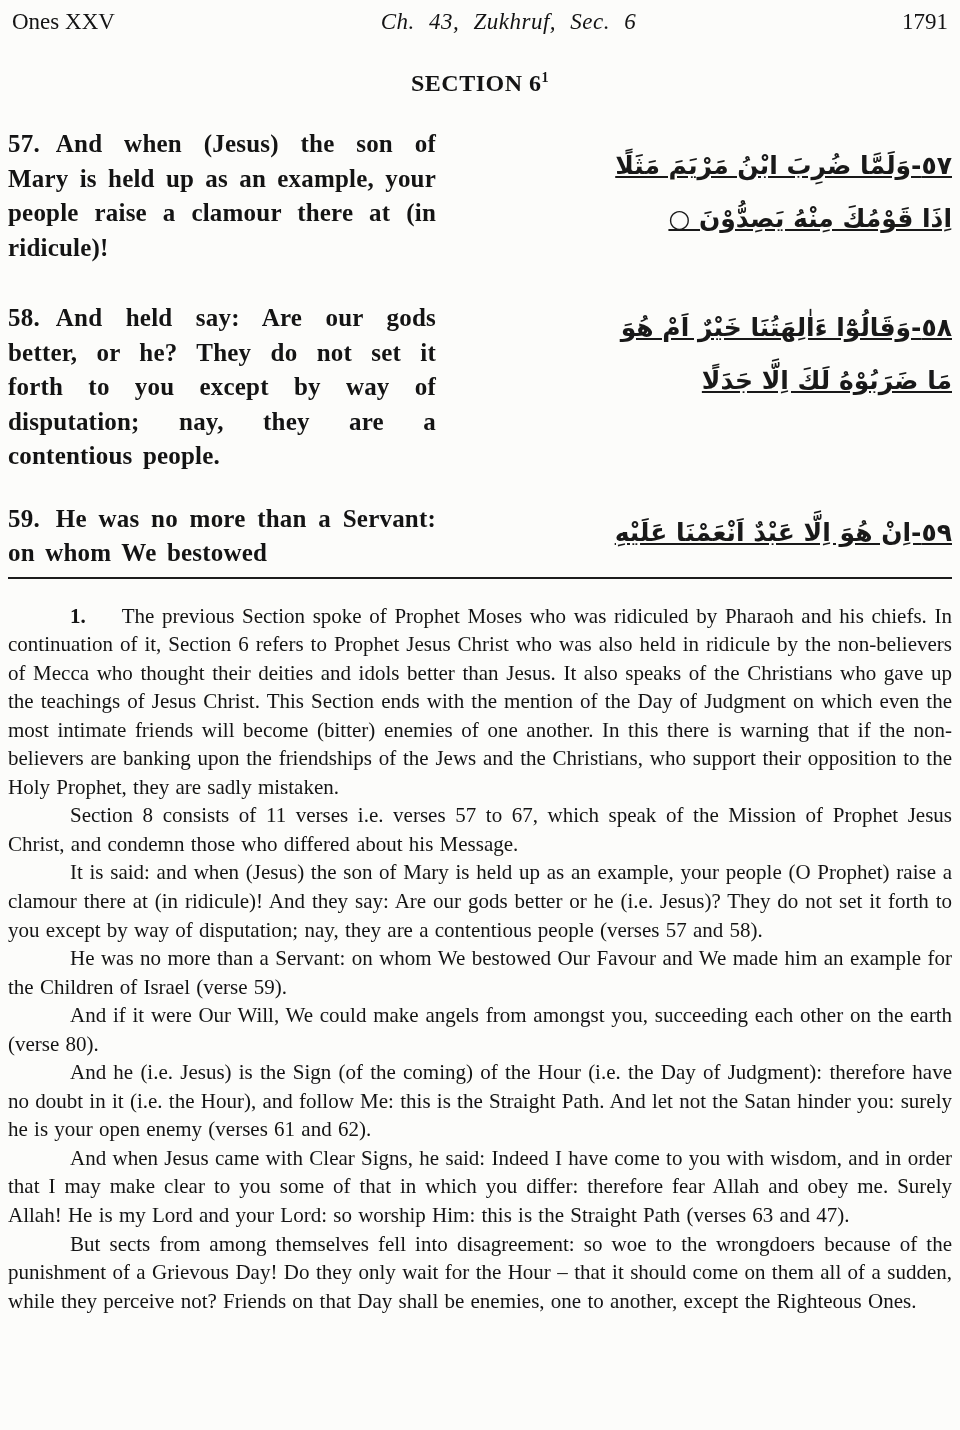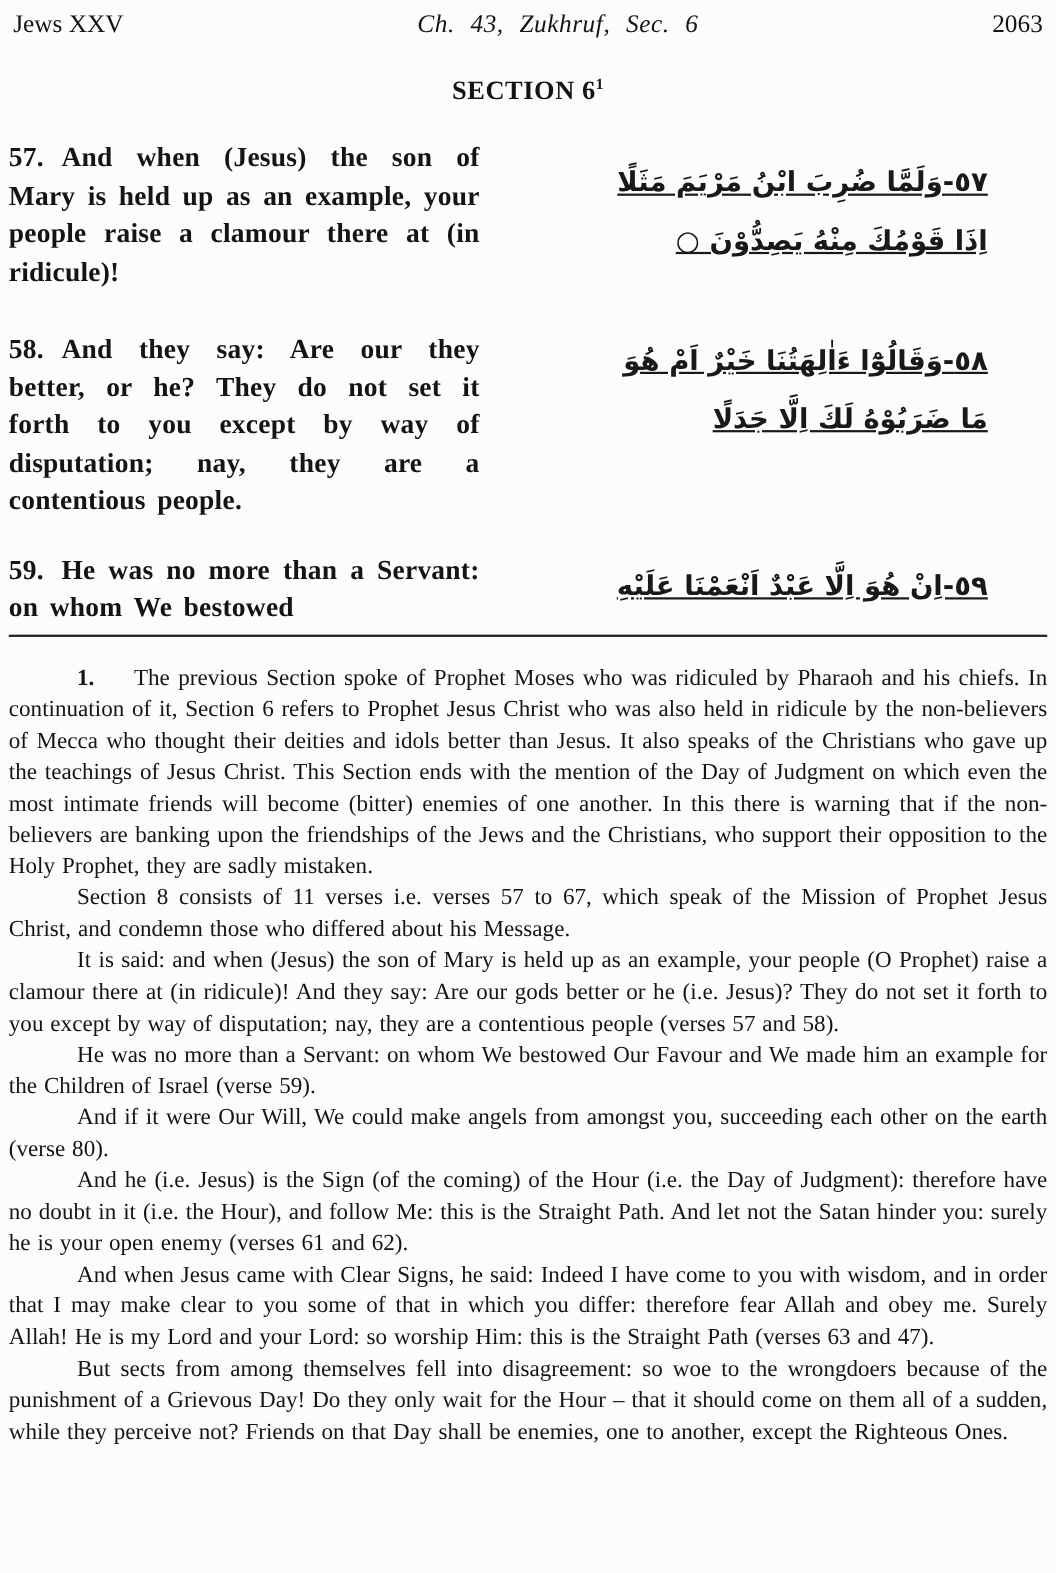--- a/index.html
+++ b/index.html
@@ -21,21 +21,21 @@
   }
   .header .center{font-style:italic;word-spacing:8px;letter-spacing:.5px;}
   
   .section-heading{
     text-align:center;font-weight:700;font-size:24px;
     margin-top:34px;letter-spacing:.5px;
   }
   .section-heading sup{font-size:14px;vertical-align:super;line-height:0;}
   
   .verses{margin-top:30px;}
-  .verse-row{display:flex;}
+  .verse-row{display:flex;justify-content:space-between;}
   .row-57{margin-bottom:36px;}
   .row-58{margin-bottom:28px;}
   .verse-en{
     width:428px;
     font-weight:700;font-size:25px;line-height:34.5px;
     text-align:justify;word-spacing:4px;letter-spacing:.2px;
   }
   .verse-num{padding-right:16px;}
   .verse-ar{
     width:462px;
@@ -61,44 +61,44 @@
   }
   .footnote p{margin:0;text-indent:62px;}
   .fn-marker{font-weight:700;padding-right:36px;}
 </style>
 </head>
 <body>
 
 <div class="page">
 
   <div class="header">
-    <span class="left">Jews XXV</span>
+    <span class="left">Ones XXV</span>
     <span class="center">Ch. 43, Zukhruf, Sec. 6</span>
-    <span class="right">2063</span>
+    <span class="right">1791</span>
   </div>
 
   <div class="section-heading">
     <span>SECTION 6</span><sup>1</sup>
   </div>
 
   <div class="verses">
 
     <div class="verse-row row-57">
       <div class="verse-en">
         <span class="verse-num">57.</span><span>And when (Jesus) the son of Mary is held up as an example, your people raise a clamour there at (in ridicule)!</span>
       </div>
       <div class="verse-ar ar-pad-1">
         <div class="ar-line">٥٧-وَلَمَّا ضُرِبَ ابْنُ مَرْيَمَ مَثَلًا</div>
         <div class="ar-line">اِذَا قَوْمُكَ مِنْهُ يَصِدُّوْنَ ○</div>
       </div>
     </div>
 
     <div class="verse-row row-58">
       <div class="verse-en">
-        <span class="verse-num">58.</span><span>And they say: Are our they better, or he? They do not set it forth to you except by way of disputation; nay, they are a contentious people.</span>
+        <span class="verse-num">58.</span><span>And held say: Are our gods better, or he? They do not set it forth to you except by way of disputation; nay, they are a contentious people.</span>
       </div>
       <div class="verse-ar">
         <div class="ar-line">٥٨-وَقَالُوْٓا ءَاٰلِهَتُنَا خَيْرٌ اَمْ هُوَ</div>
         <div class="ar-line">مَا ضَرَبُوْهُ لَكَ اِلَّا جَدَلًا</div>
       </div>
     </div>
 
     <div class="verse-row row-59">
       <div class="verse-en">
         <span class="verse-num">59.</span><span>He was no more than a Servant: on whom We bestowed</span>

